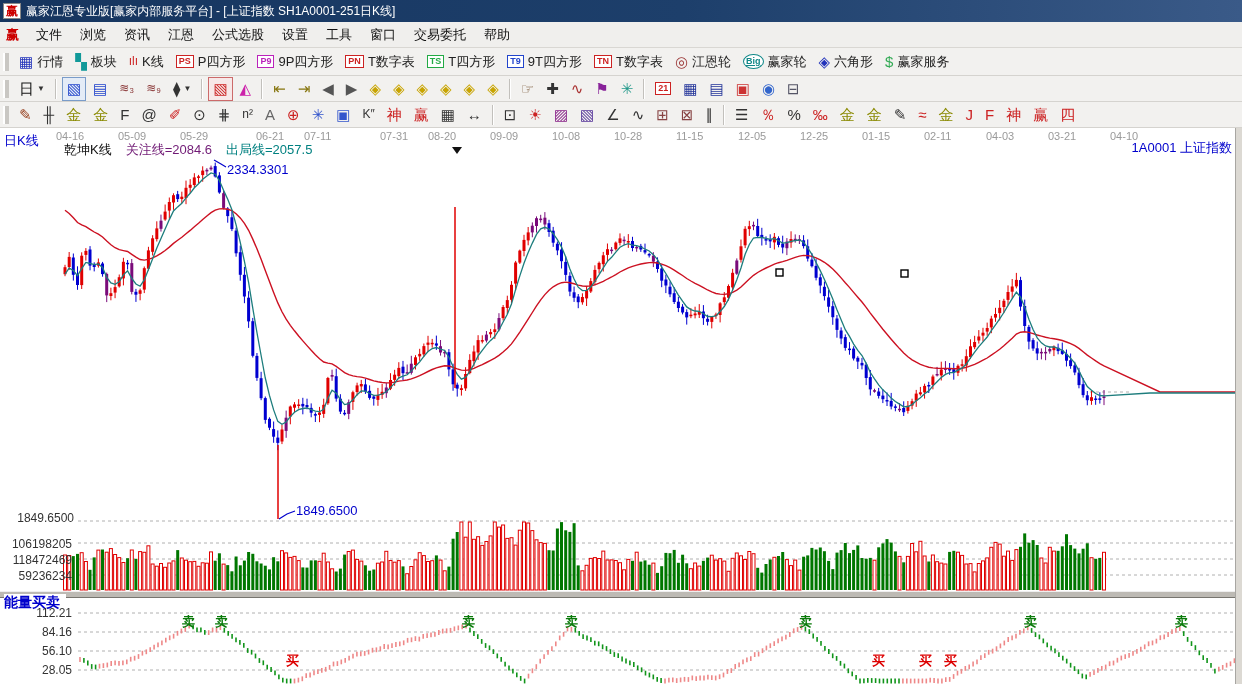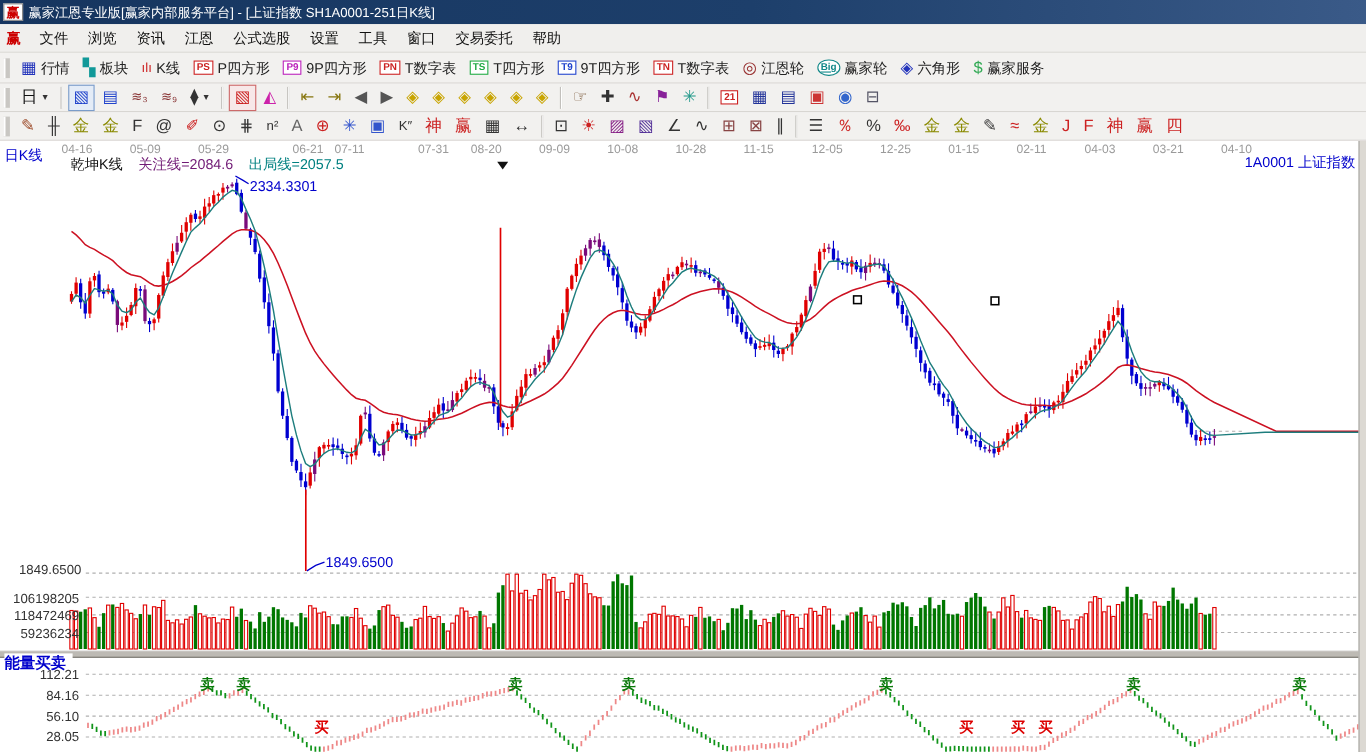--- a/index.html
+++ b/index.html
@@ -1433,21 +1433,21 @@
         <line x1="1226.6" y1="662.8" x2="1226.6" y2="667.6" stroke="#ee8888" stroke-width="1.6"></line>
         <line x1="1230.5" y1="661.4" x2="1230.5" y2="666.2" stroke="#ee8888" stroke-width="1.6"></line>
         <line x1="1234.4" y1="658.3" x2="1234.4" y2="663.1" stroke="#ee8888" stroke-width="1.6"></line>
       </svg>
 
     <div class="ovl paneltitle">日K线</div>
     <div id="date-axis">
         <div class="ovl axdate" style="left: 56px;">04-16</div>
         <div class="ovl axdate" style="left: 118px;">05-09</div>
         <div class="ovl axdate" style="left: 180px;">05-29</div>
-        <div class="ovl axdate" style="left: 242px; padding-left: 24px;">06-21</div>
+        <div class="ovl axdate" style="left: 232px; padding-left: 24px;">06-21</div>
         <div class="ovl axdate" style="left: 304px;">07-11</div>
         <div class="ovl axdate" style="left: 366px; margin-left: 14px;">07-31</div>
         <div class="ovl axdate" style="left: 428px;">08-20</div>
         <div class="ovl axdate" style="left: 490px;">09-09</div>
         <div class="ovl axdate" style="left: 552px;">10-08</div>
         <div class="ovl axdate" style="left: 614px;">10-28</div>
         <div class="ovl axdate" style="left: 676px;">11-15</div>
         <div class="ovl axdate" style="left: 738px;">12-05</div>
         <div class="ovl axdate" style="left: 800px;">12-25</div>
         <div class="ovl axdate" style="left: 862px;">01-15</div>

